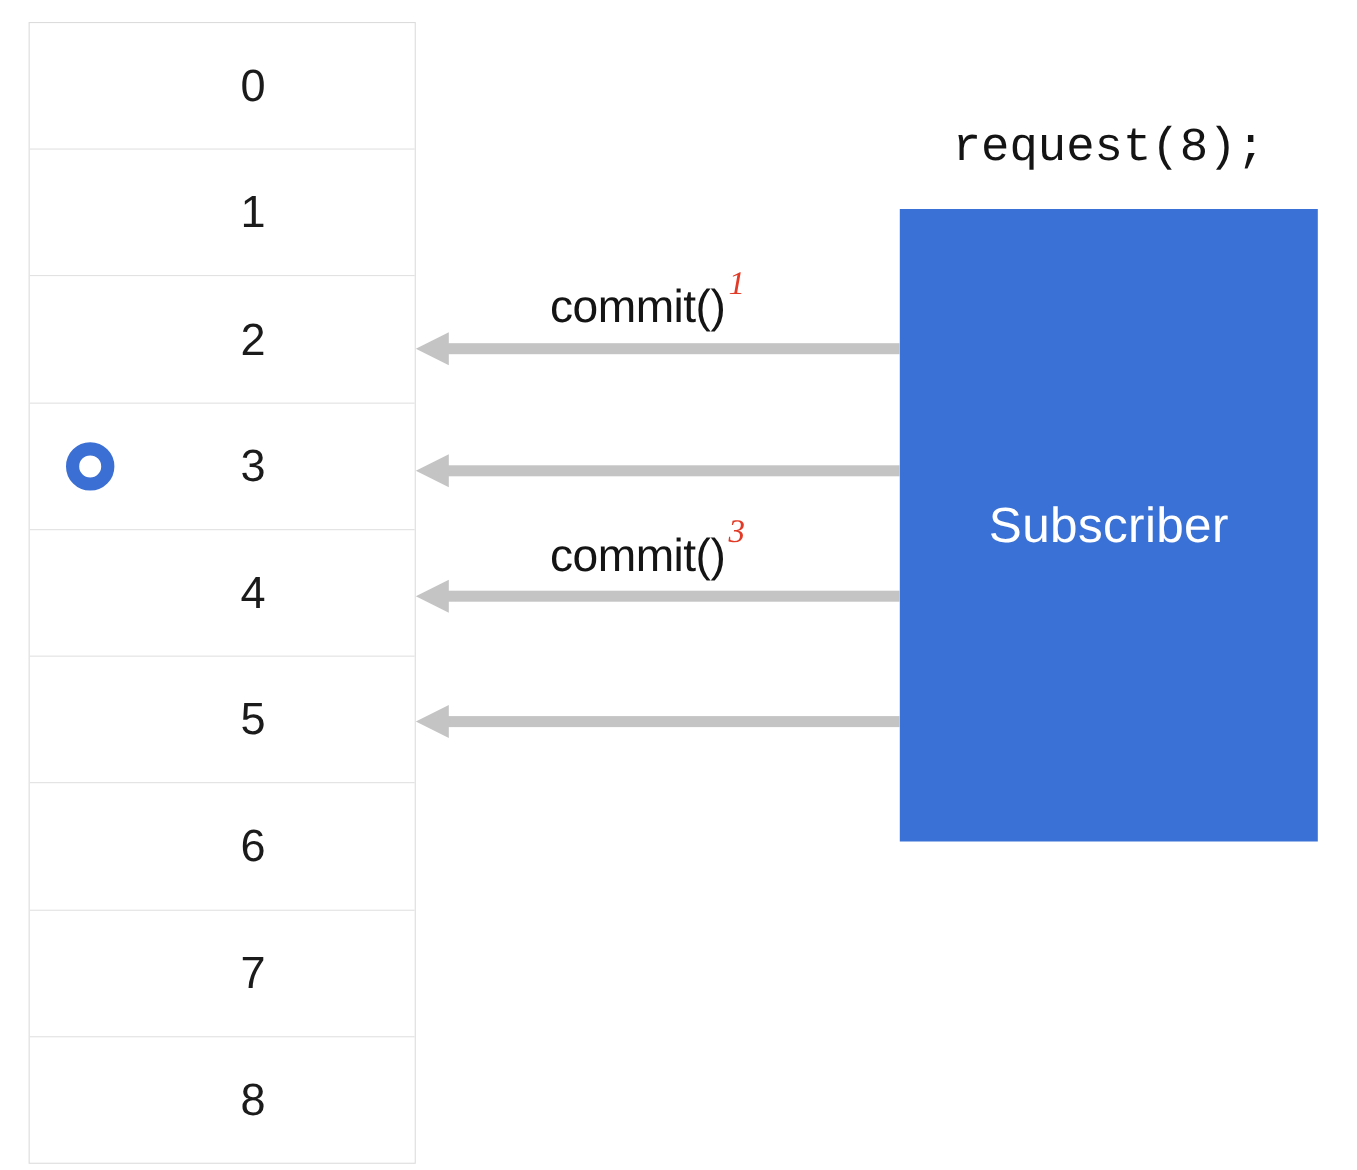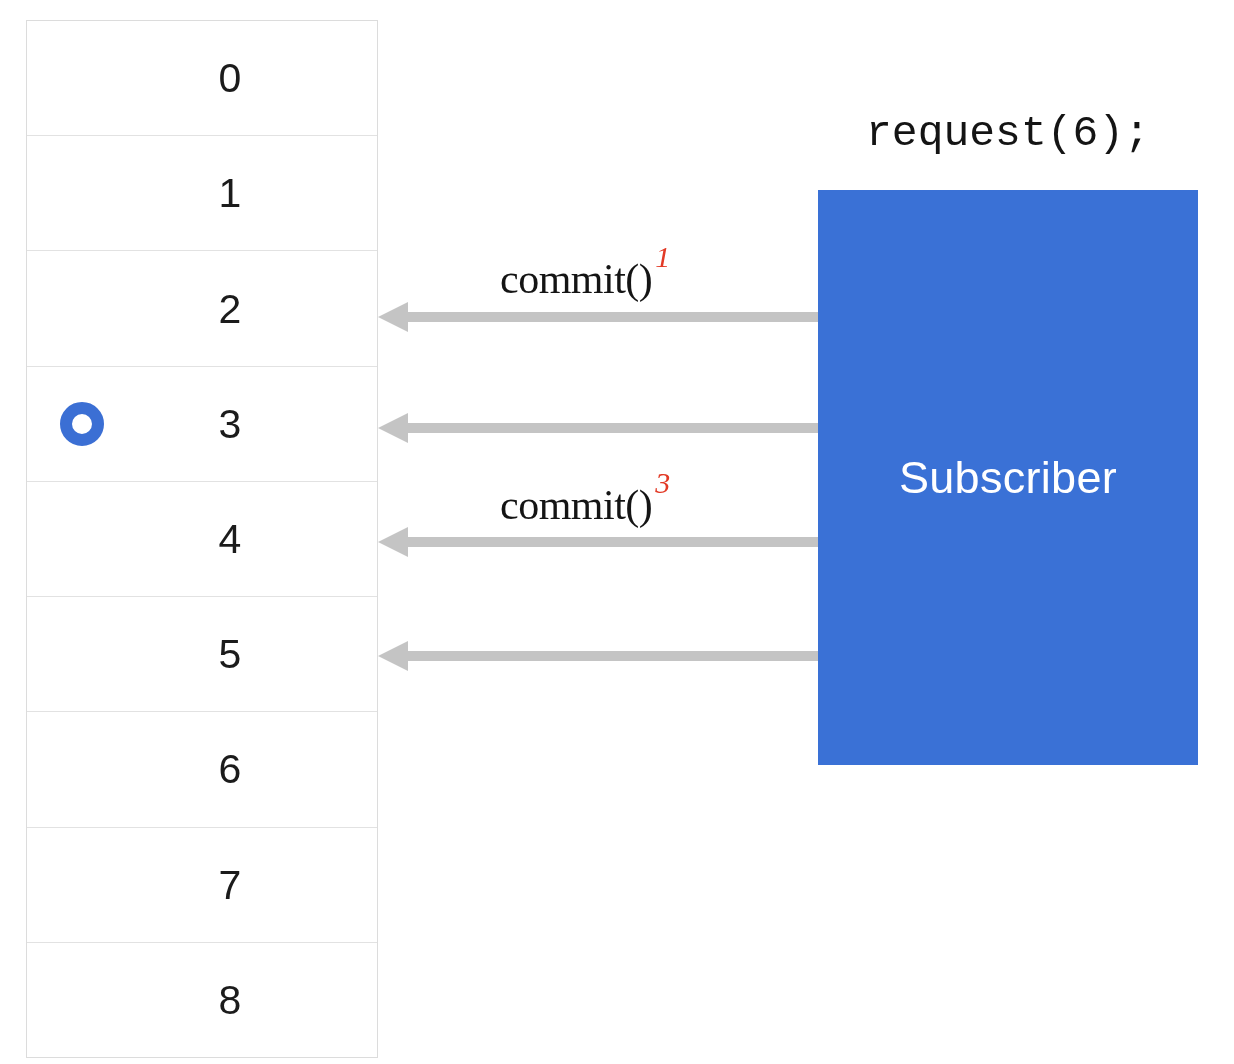--- a/index.html
+++ b/index.html
@@ -121,21 +121,21 @@
     height: 1064px;
     pointer-events: none;
   }
 
   .commit-label {
     position: absolute;
     white-space: nowrap;
     line-height: 1;
   }
   .commit-text {
-    font-family: Liberation Serif, serif;
+    font-family: Liberation Sans, sans-serif;
     font-size: 42px;
     font-weight: 400;
     color: #141414;
     letter-spacing: -0.5px;
   }
   .commit-sup {
     font-family: "Liberation Serif", serif;
     font-style: italic;
     font-size: 30px;
     font-weight: 400;
@@ -184,21 +184,21 @@
     <div class="buffer-row">
       <span class="buffer-index">7</span>
     </div>
 
     <div class="buffer-row">
       <span class="buffer-index">8</span>
     </div>
 
   </div>
 
-  <div class="request-caption">request(6);</div>
+  <div class="request-caption">request(8);</div>
 
   <div class="subscriber-box">
     <span class="subscriber-label">Subscriber</span>
   </div>
 
   <svg class="arrow-svg" viewBox="0 0 1234 1064">
     <g fill="#c4c4c4">
 
       <g>
         <rect x="406" y="312" width="412" height="10"></rect>

